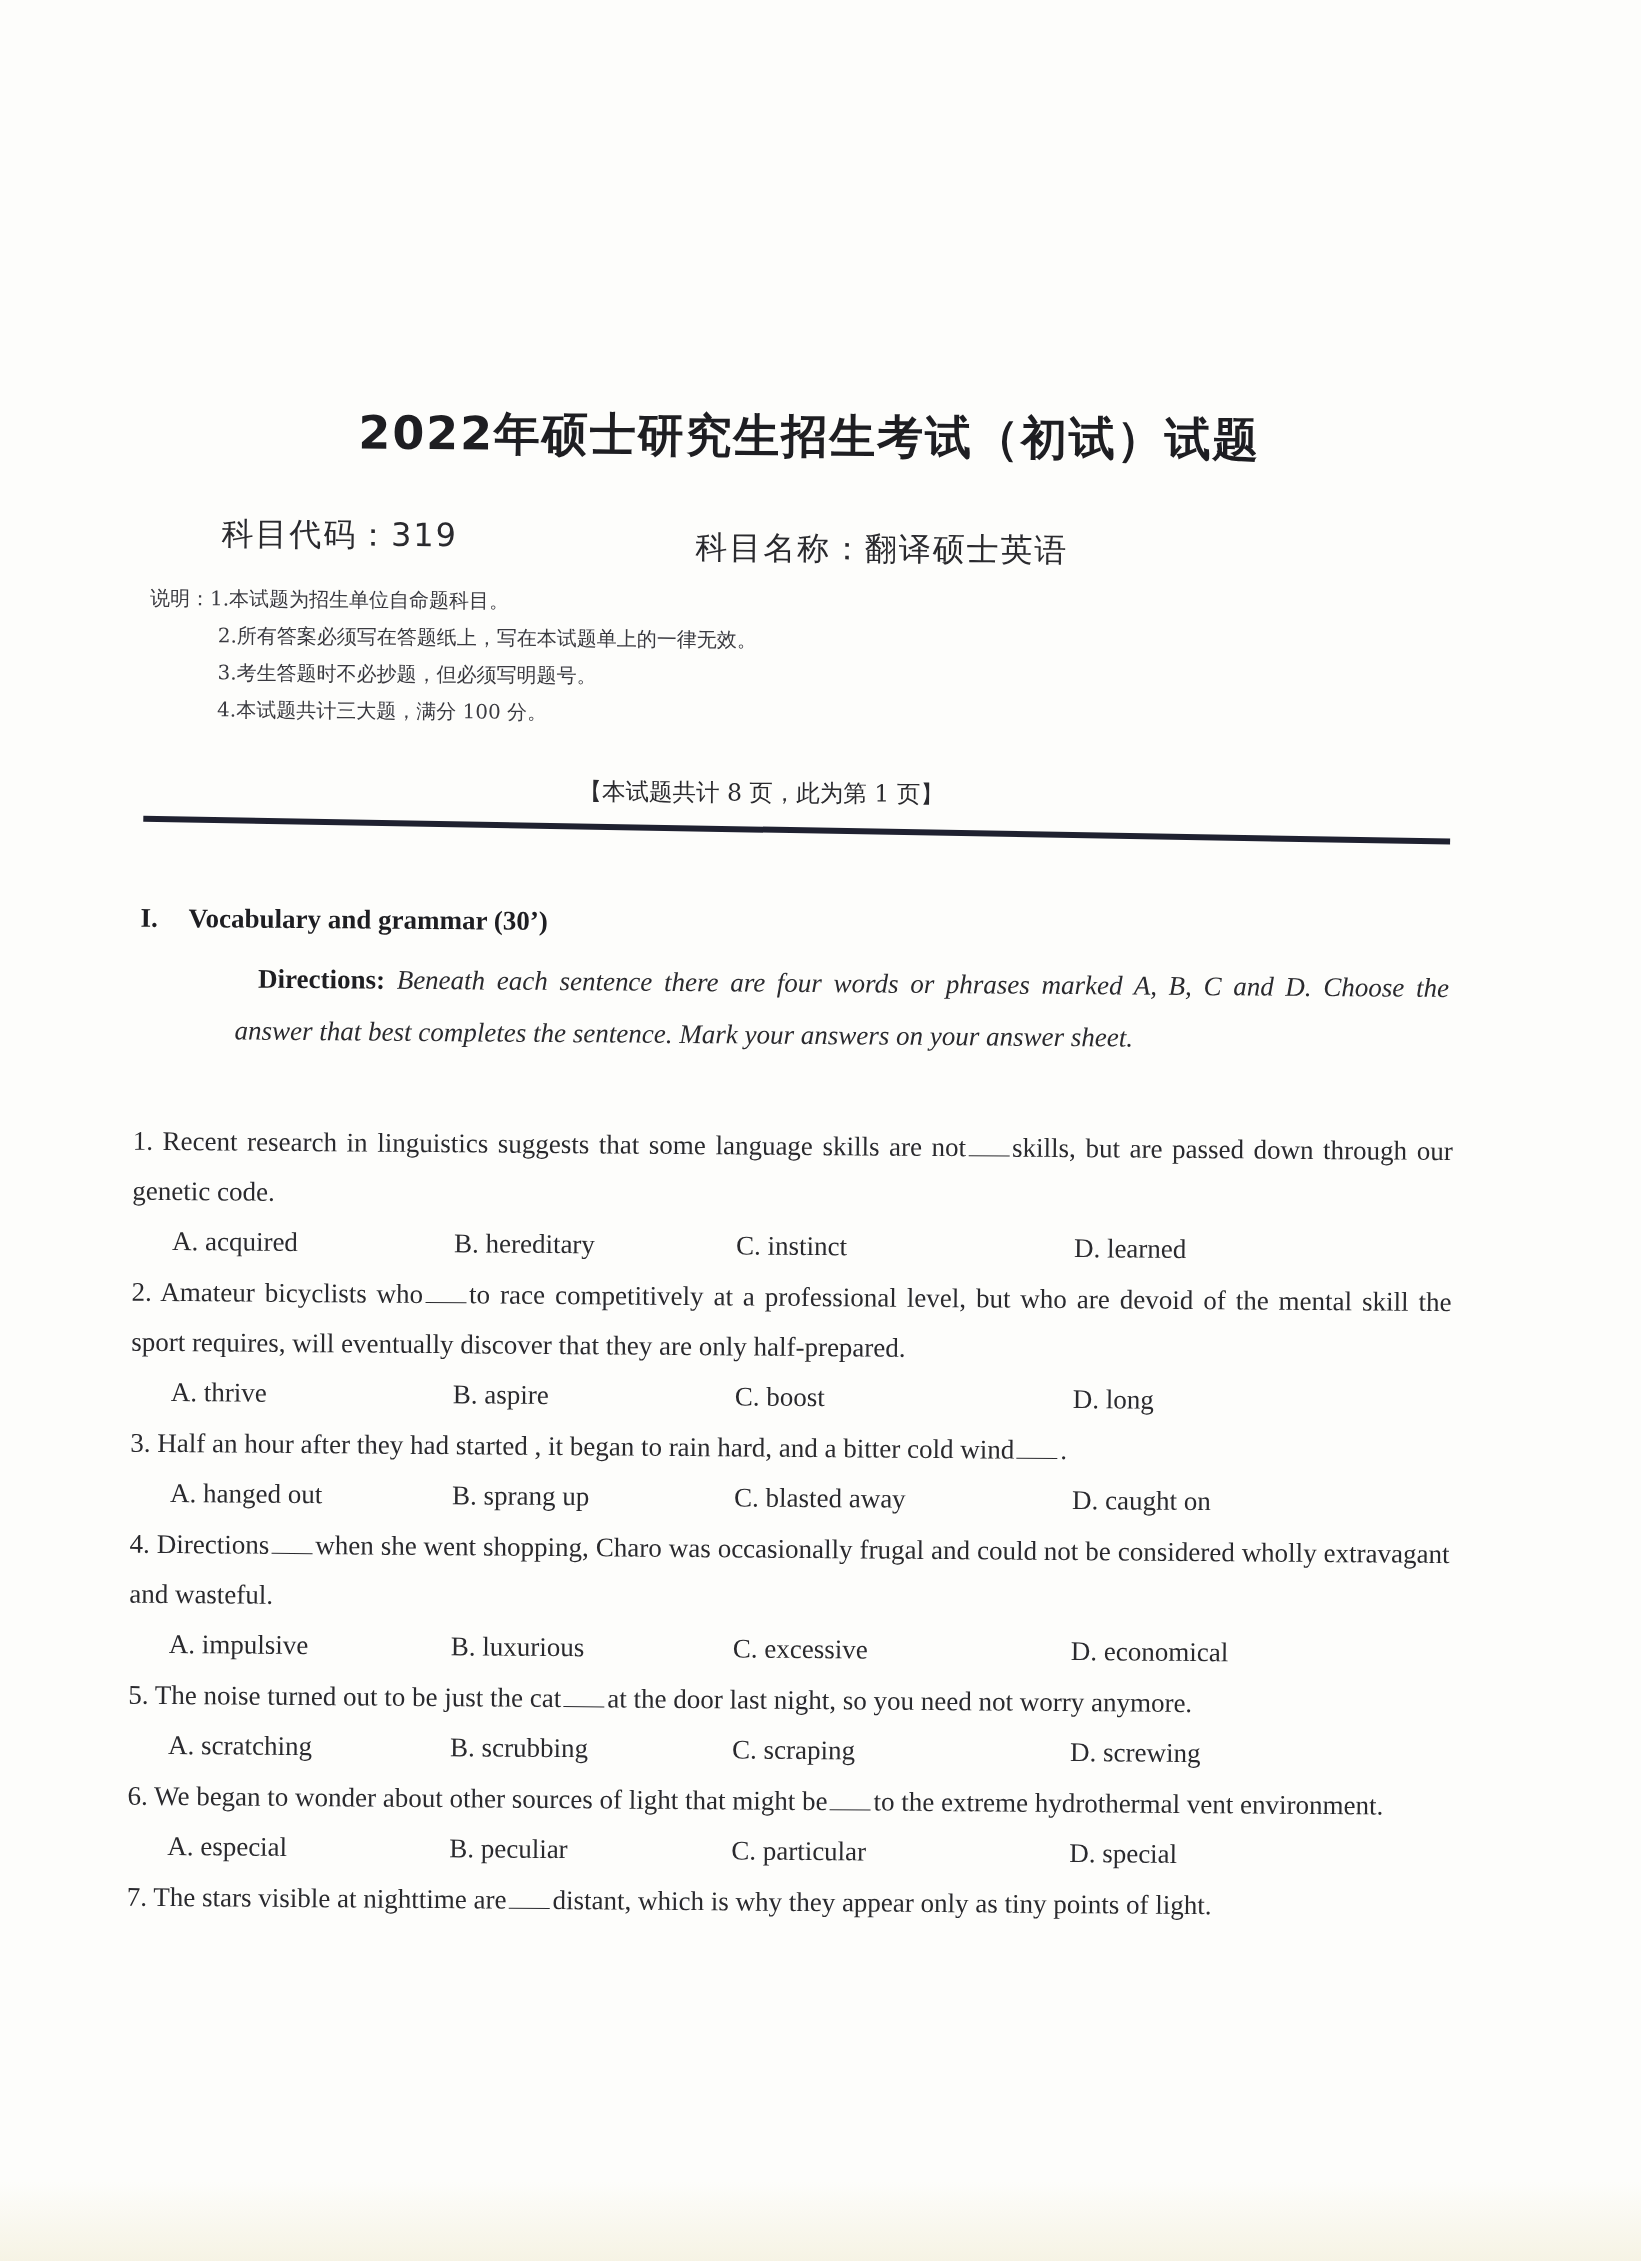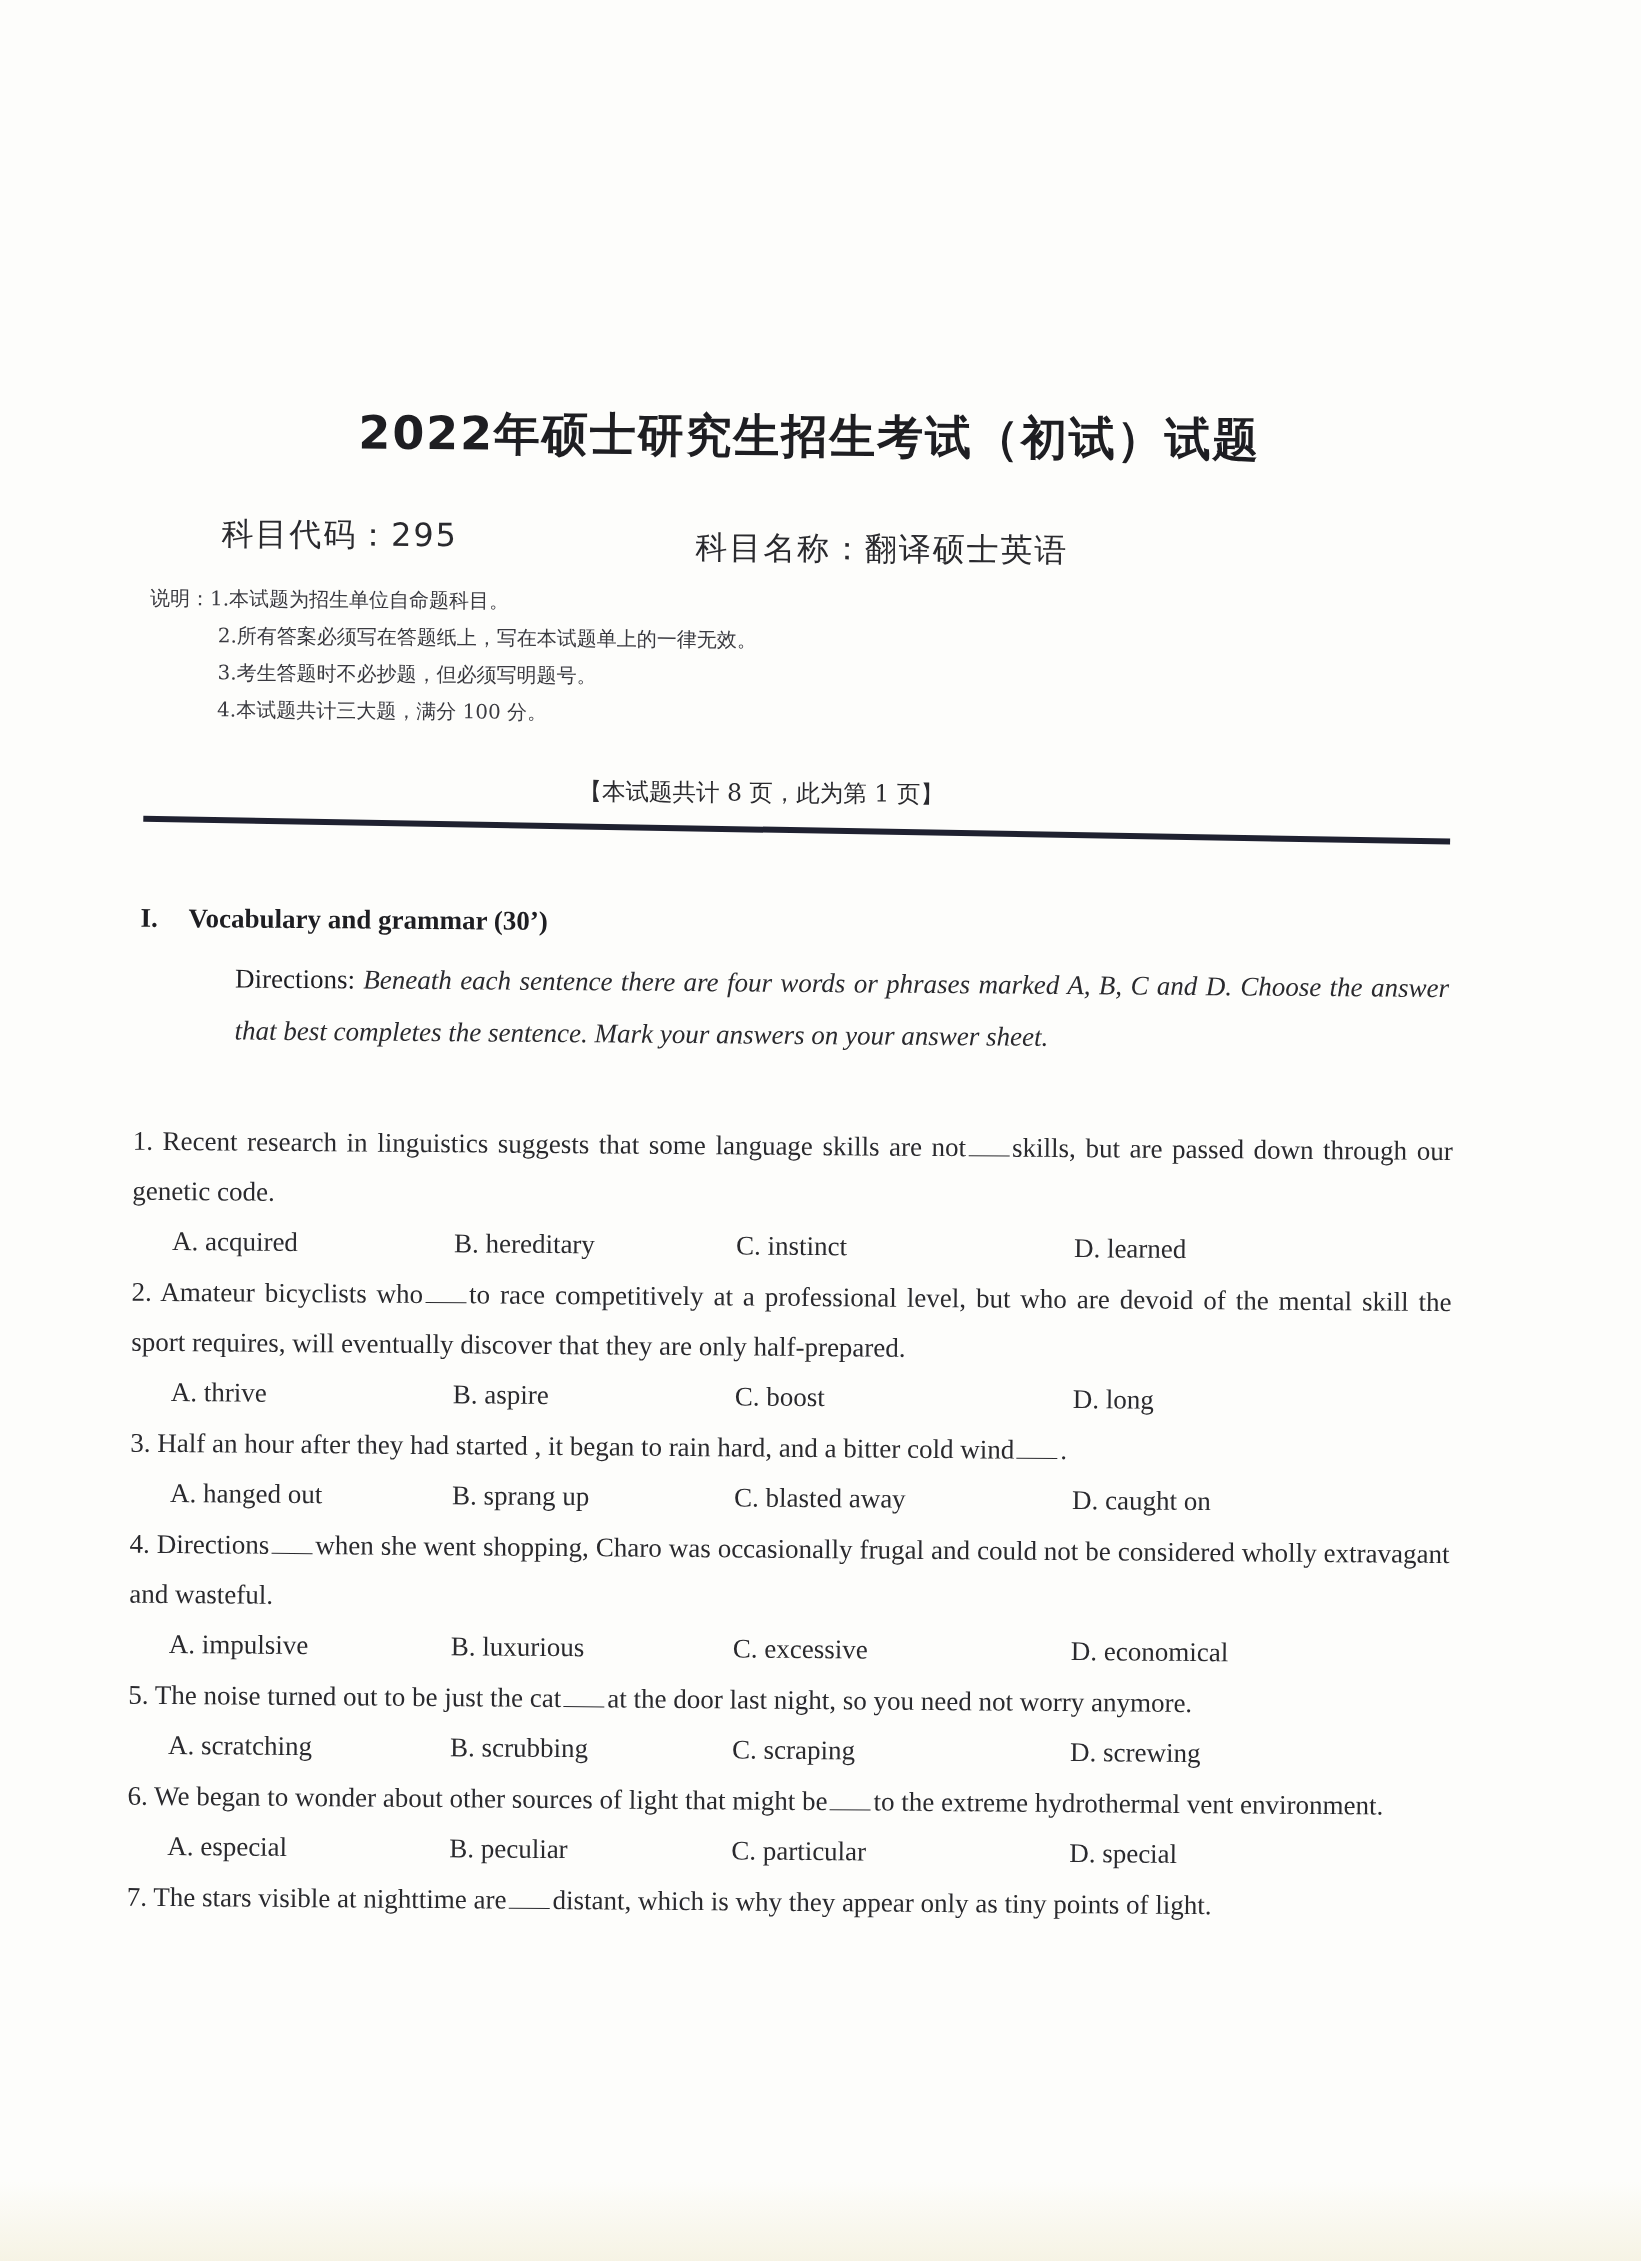--- a/index.html
+++ b/index.html
@@ -98,21 +98,21 @@
       position: absolute;
       left: 234px;
       top: 957px;
       width: 1214px;
       font-family: "Liberation Serif", serif;
       font-size: 27px;
       line-height: 52px;
       color: #2a2a2e;
       text-align: justify;
     }
-    .directions b { font-style: normal; font-weight: normal; color:#1e1e22; }
+    .directions b { font-style: normal; font-weight: bold; color:#1e1e22;margin-left:23px; }
     .directions i { font-style: italic; }
     .questions {
       position: absolute;
       left: 133px;
       top: 1121px;
       width: 1320px;
       font-family: "Liberation Serif", serif;
       font-size: 27px;
       color: #2a2a2e;
     }
@@ -149,21 +149,21 @@
     }
   </style>
 </head>
 <body>
 
 <div class="page">
 
   <div class="title">2022年硕士研究生招生考试（初试）试题</div>
 
   <div class="subject-code">
-    <span>科目代码：</span><span>295</span>
+    <span>科目代码：</span><span>319</span>
   </div>
 
   <div class="subject-name">
     <span>科目名称：</span><span>翻译硕士英语</span>
   </div>
 
   <div class="notes">
     <div class="row">
       <span>说明：</span><span>1.本试题为招生单位自命题科目。</span>
     </div>

